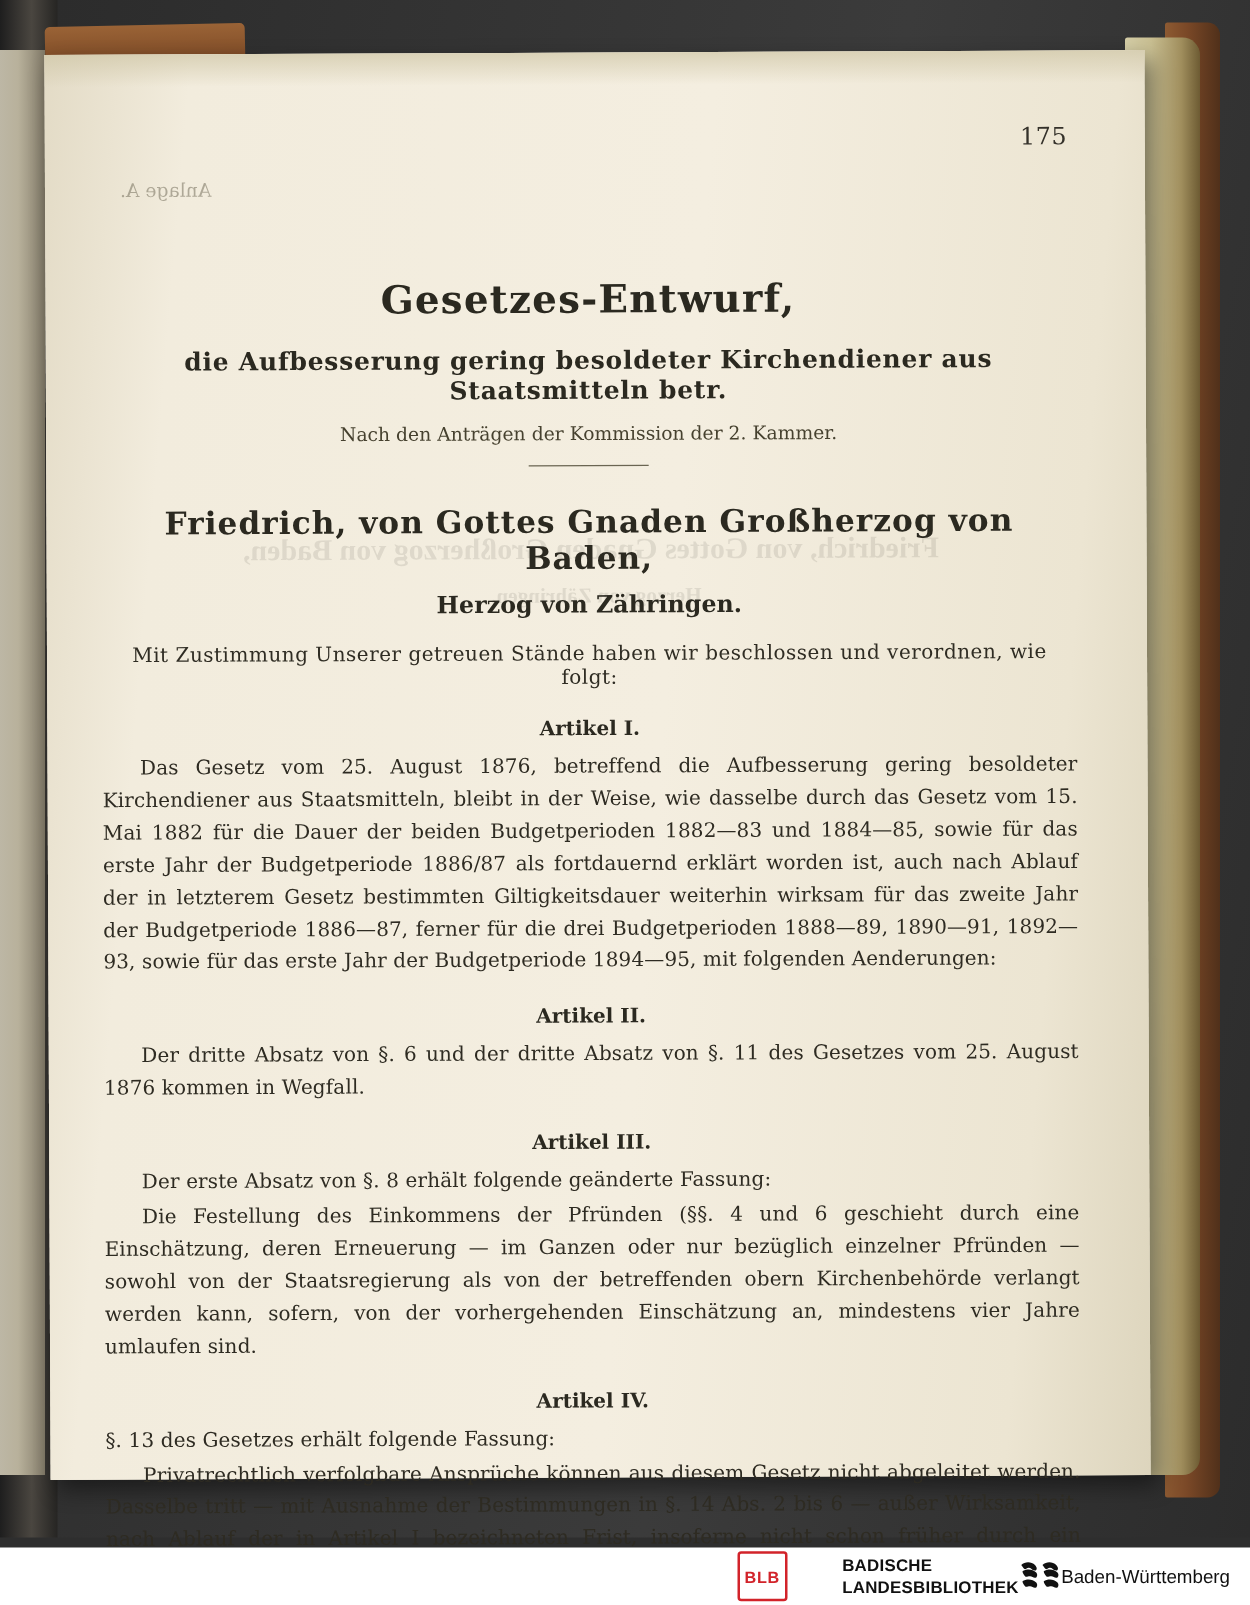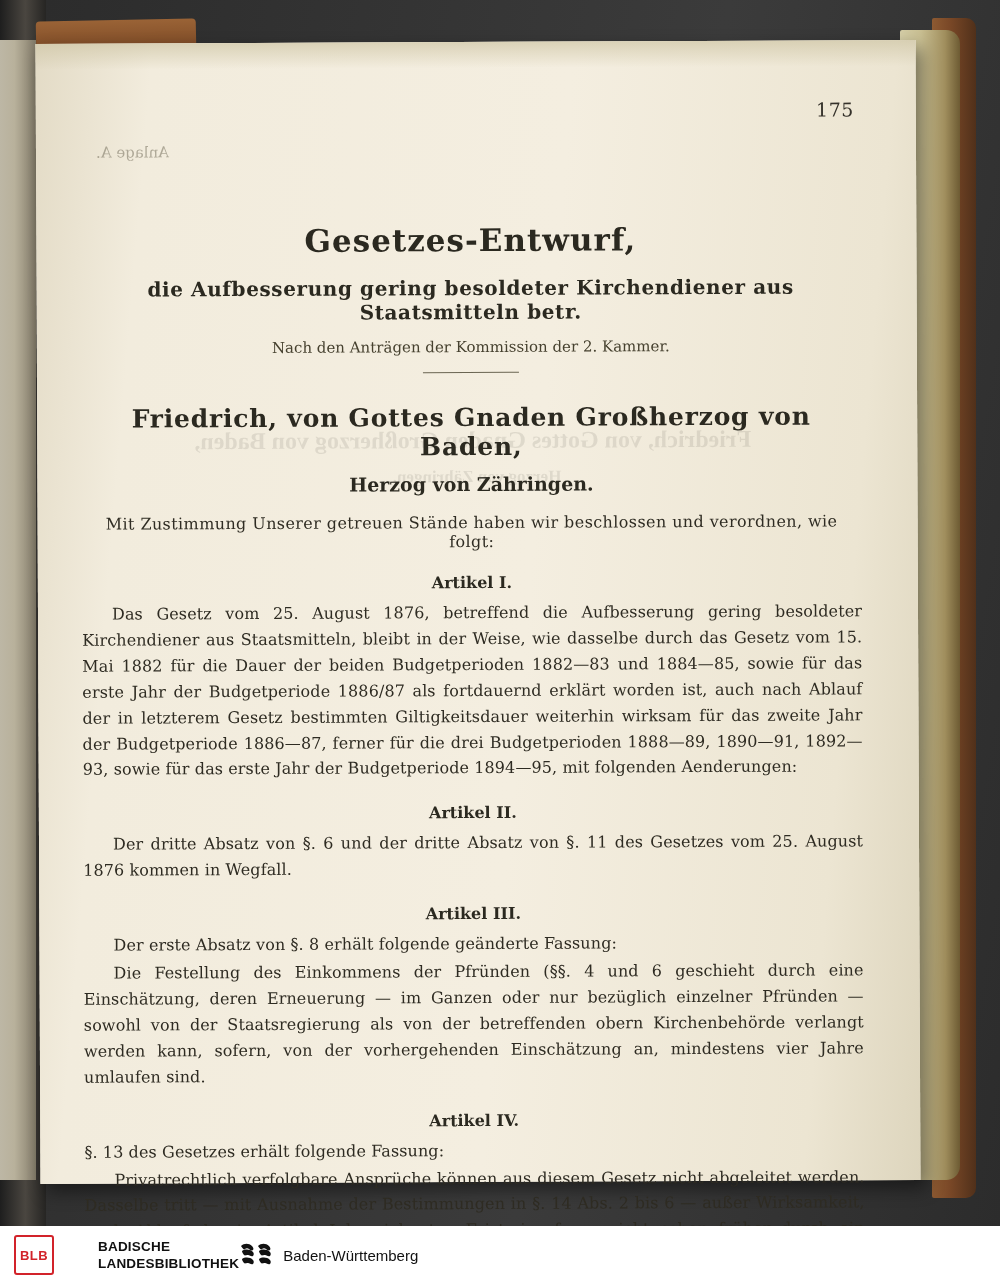--- a/index.html
+++ b/index.html
@@ -194,25 +194,25 @@
     text-indent: 30px;
     color: #2e2b22;
     letter-spacing: .1px;
   }
   p.body.noind { text-indent: 0; }
 
   
   .footer {
     position: absolute;
     left: 0; bottom: 0;
-    width: 1000px; height: 58px;
+    width: 1000px; height: 46px;
     background: #ffffff;
     display: flex;
     align-items: center;
-    justify-content: flex-start;
+    justify-content: flex-end;
   }
   .blb {
     display: flex;
     align-items: center;
     gap: 12px;
     padding-left: 14px;
   }
   .blb-logo {
     width: 36px; height: 36px;
     border: 2px solid #d2232a;
@@ -229,22 +229,21 @@
     font-size: 13.5px;
     font-weight: 700;
     line-height: 1.28;
     color: #111;
     letter-spacing: .2px;
     margin-left: 32px;
   }
   .bw {
     display: flex;
     align-items: center;
-    gap: 10px;
-    padding-right: 32px;
+    padding-right: 16px;
   }
   .bw-text {
     font-family: "Liberation Sans", sans-serif;
     font-size: 15px;
     color: #111;
   }
   .lions { display: block; }
 </style>
 </head>
 <body>

